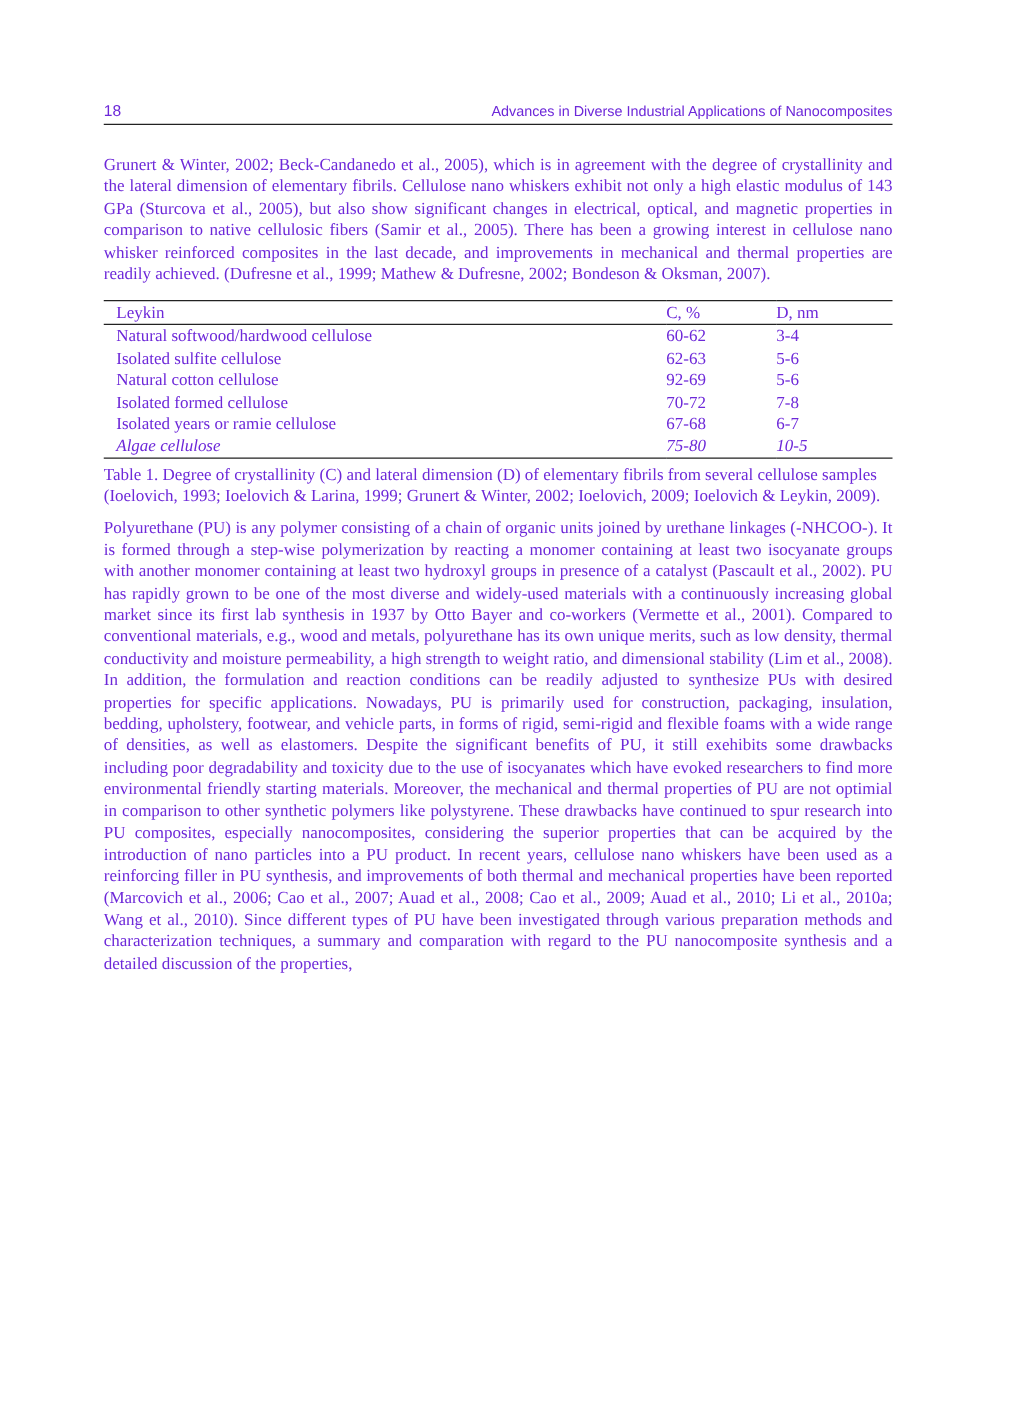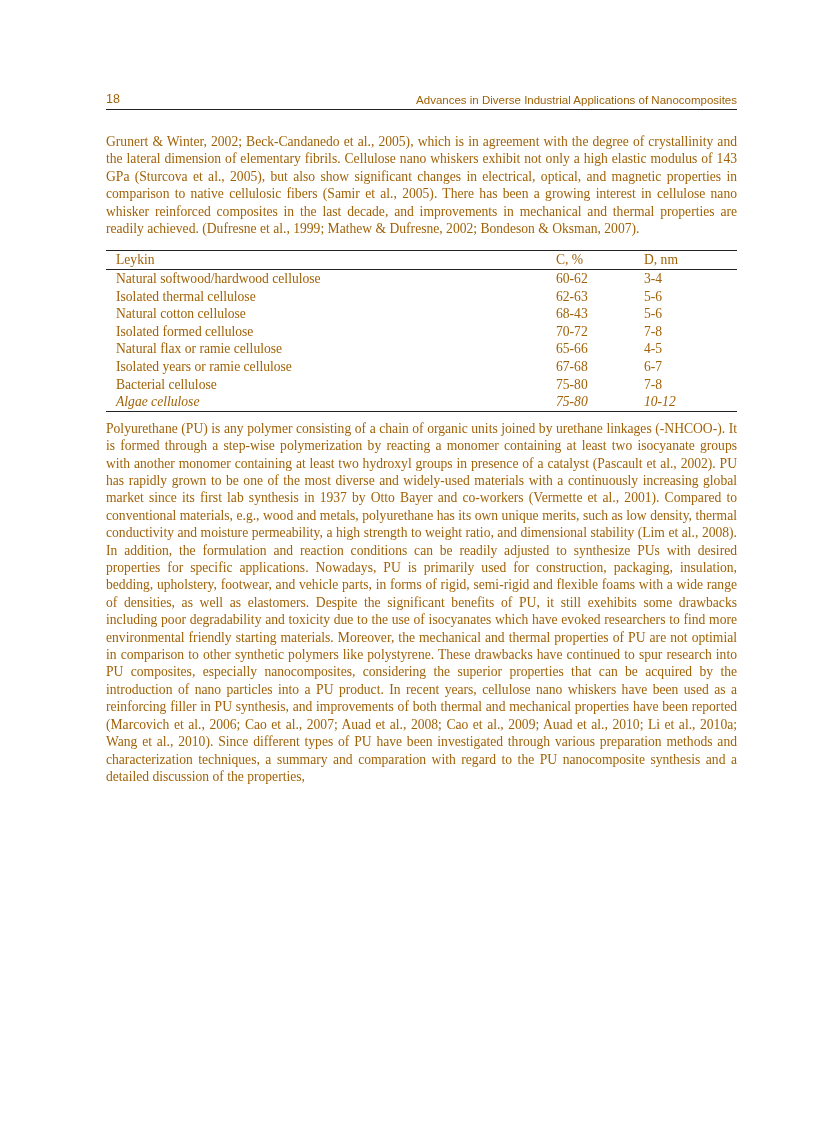--- a/index.html
+++ b/index.html
@@ -1,17 +1,17 @@
 <!DOCTYPE html>
 <html><head>
 <meta charset="utf-8">
 <style>
   html, body { margin: 0; padding: 0; background: #ffffff; }
   body { width: 816px; height: 1123px; position: relative; overflow: hidden; }
-  .page { position: absolute; left: 106px; top: 80px; width: 631px; color: #a16207; margin-top: 10px; }
+  .page { position: absolute; left: 83px; top: 80px; width: 631px; color: #6d28d9; }
   .running-head {
     display: flex; justify-content: space-between; align-items: flex-end;
     font-family: "Liberation Sans", sans-serif; font-size: 11.5px;
     padding-bottom: 3px; border-bottom: 1.5px solid #222; height: 16px;
   }
   .running-head .pno { font-size: 12.5px; }
   .body-text {
     font-family: "Liberation Serif", serif; font-size: 13.6px; line-height: 17.4px;
     text-align: justify; margin: 0;
   }
@@ -50,52 +50,43 @@
         <th class="d">D, nm</th>
       </tr>
     </thead>
     <tbody>
       <tr>
           <td>Natural softwood/hardwood cellulose</td>
           <td class="c">60-62</td>
           <td class="d">3-4</td>
         </tr>
       <tr>
-          <td>Isolated thermal cellulose</td>
+          <td>Isolated sulfite cellulose</td>
           <td class="c">62-63</td>
           <td class="d">5-6</td>
         </tr>
       <tr>
           <td>Natural cotton cellulose</td>
-          <td class="c">68-43</td>
+          <td class="c">92-69</td>
           <td class="d">5-6</td>
         </tr>
       <tr>
           <td>Isolated formed cellulose</td>
           <td class="c">70-72</td>
           <td class="d">7-8</td>
         </tr>
       <tr>
-          <td>Natural flax or ramie cellulose</td>
-          <td class="c">65-66</td>
-          <td class="d">4-5</td>
-        </tr>
-      <tr>
           <td>Isolated years or ramie cellulose</td>
           <td class="c">67-68</td>
           <td class="d">6-7</td>
         </tr>
       <tr>
-          <td>Bacterial cellulose</td>
-          <td class="c">75-80</td>
-          <td class="d">7-8</td>
-        </tr>
-      <tr>
           <td>Algae cellulose</td>
           <td class="c">75-80</td>
-          <td class="d">10-12</td>
+          <td class="d">10-5</td>
         </tr>
     </tbody>
   </table>
 
+  <div class="caption">Table 1. Degree of crystallinity (C) and lateral dimension (D) of elementary fibrils from several cellulose samples (Ioelovich, 1993; Ioelovich &amp; Larina, 1999; Grunert &amp; Winter, 2002; Ioelovich, 2009; Ioelovich &amp; Leykin, 2009).</div>
 
   <p class="body-text p2">Polyurethane (PU) is any polymer consisting of a chain of organic units joined by urethane linkages (-NHCOO-). It is formed through a step-wise polymerization by reacting a monomer containing at least two isocyanate groups with another monomer containing at least two hydroxyl groups in presence of a catalyst (Pascault et al., 2002). PU has rapidly grown to be one of the most diverse and widely-used materials with a continuously increasing global market since its first lab synthesis in 1937 by Otto Bayer and co-workers (Vermette et al., 2001). Compared to conventional materials, e.g., wood and metals, polyurethane has its own unique merits, such as low density, thermal conductivity and moisture permeability, a high strength to weight ratio, and dimensional stability (Lim et al., 2008). In addition, the formulation and reaction conditions can be readily adjusted to synthesize PUs with desired properties for specific applications. Nowadays, PU is primarily used for construction, packaging, insulation, bedding, upholstery, footwear, and vehicle parts, in forms of rigid, semi-rigid and flexible foams with a wide range of densities, as well as elastomers. Despite the significant benefits of PU, it still exehibits some drawbacks including poor degradability and toxicity due to the use of isocyanates which have evoked researchers to find more environmental friendly starting materials. Moreover, the mechanical and thermal properties of PU are not optimial in comparison to other synthetic polymers like polystyrene. These drawbacks have continued to spur research into PU composites, especially nanocomposites, considering the superior properties that can be acquired by the introduction of nano particles into a PU product.  In recent years, cellulose nano whiskers have been used as a reinforcing filler in PU synthesis, and improvements of both thermal and mechanical properties have been reported (Marcovich et al., 2006; Cao et al., 2007; Auad et al., 2008; Cao et al., 2009; Auad et al., 2010; Li et al., 2010a; Wang et al., 2010). Since different types of PU have been investigated through various preparation methods and characterization techniques, a summary and comparation with regard to the PU nanocomposite synthesis and a detailed discussion of the properties,</p>
 </div>
 
 </body></html>

